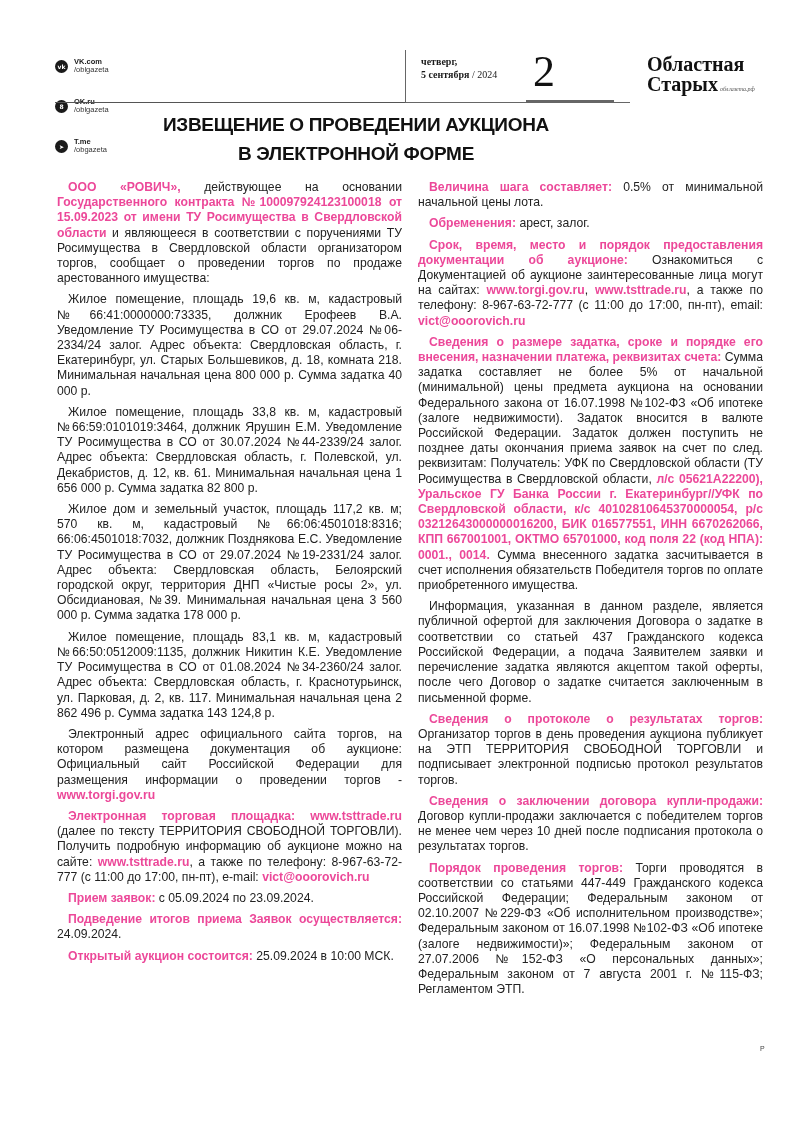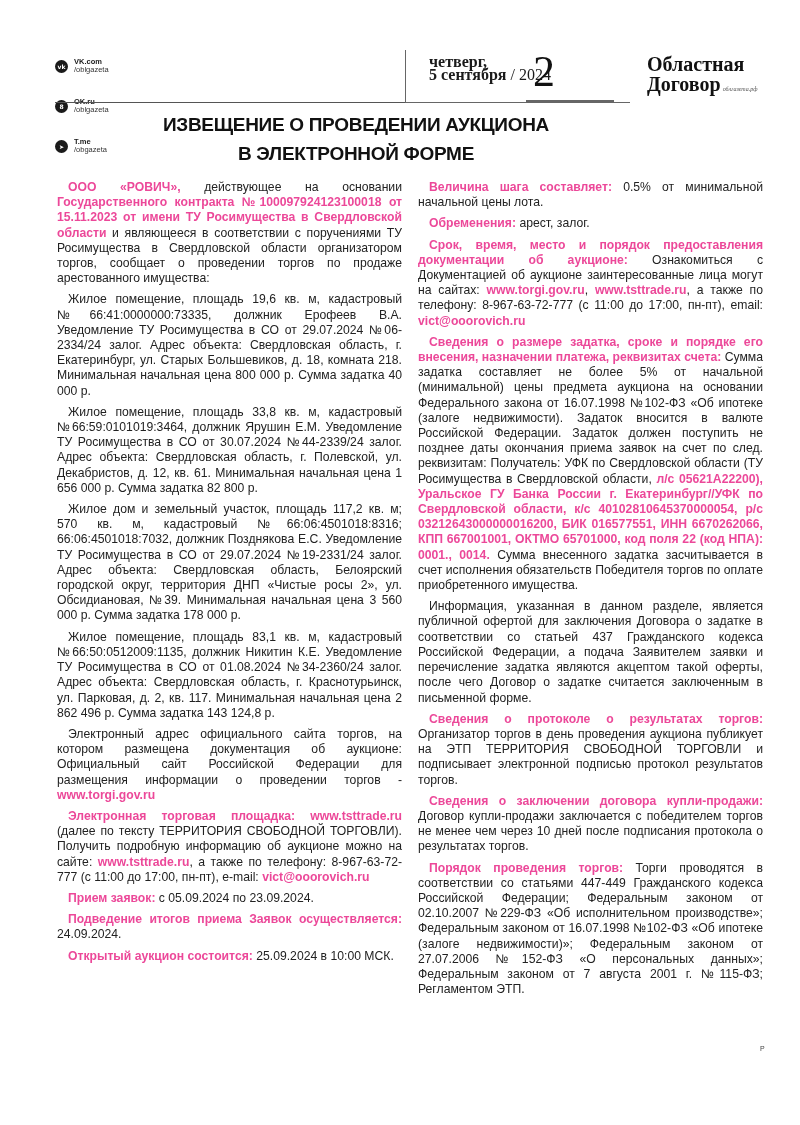--- a/index.html
+++ b/index.html
@@ -30,23 +30,23 @@
     }
     .social-text { font-size: 7.5px; line-height: 8px; color: #333; }
     .social-text b { display: block; font-weight: bold; color: #1a1a1a; }
     .rule-left {
       position: absolute; left: 0; top: 52px; width: 355px; height: 1px; background: #555;
     }
     .vsep {
       position: absolute; left: 350px; top: 0; width: 1px; height: 52px; background: #666;
     }
     .date-block {
-      position: absolute; left: 374px; top: 5px;
+      position: absolute; left: 366px; top: 5px;
       font-family: "Liberation Serif", "DejaVu Serif", serif;
-      font-weight: bold; font-size: 16px; line-height: 13px; color: #1a1a1a;
+      font-weight: bold; font-size: 10px; line-height: 13px; color: #1a1a1a;
     }
     .date-block .yr { font-weight: normal; }
     .page-num {
       position: absolute; left: 478px; top: 0;
       font-family: "Liberation Serif", "DejaVu Serif", serif;
       font-size: 44px; line-height: 44px; color: #111;
     }
     .rule-right {
       position: absolute; left: 350px; top: 52px; width: 225px; height: 1px; background: #666;
     }
@@ -116,31 +116,31 @@
   <div class="vsep"></div>
   <div class="date-block">
     <div>четверг,</div>
     <div><span>5 сентября</span> <span class="yr">/ 2024</span></div>
   </div>
   <div class="page-num">2</div>
   <div class="rule-right"></div>
   <div class="rule-thick"></div>
   <div class="brand">
     <div>Областная</div>
-    <div><span>Договор</span><span class="small">облгазета.рф</span></div>
+    <div><span>Старых</span><span class="small">облгазета.рф</span></div>
   </div>
 </header>
 
 <h1 class="title">
   <div>ИЗВЕЩЕНИЕ О ПРОВЕДЕНИИ АУКЦИОНА</div>
   <div>В ЭЛЕКТРОННОЙ ФОРМЕ</div>
 </h1>
 
 <div class="col col-left">
-  <p><b>ООО «РОВИЧ»,</b><span> действующее на основании </span><b>Государственного контракта №100097924123100018 от 15.11.2023 от имени ТУ Росимущества в Свердловской области</b><span> и являющееся в соответствии с поручениями ТУ Росимущества в Свердловской области организатором торгов, сообщает о проведении торгов по продаже арестованного имущества:</span></p>
+  <p><b>ООО «РОВИЧ»,</b><span> действующее на основании </span><b>Государственного контракта №100097924123100018 от 15.09.2023 от имени ТУ Росимущества в Свердловской области</b><span> и являющееся в соответствии с поручениями ТУ Росимущества в Свердловской области организатором торгов, сообщает о проведении торгов по продаже арестованного имущества:</span></p>
   <p>Жилое помещение, площадь 19,6 кв. м, кадастровый №66:41:0000000:73335, должник Ерофеев В.А. Уведомление ТУ Росимущества в СО от 29.07.2024 №06-2334/24 залог. Адрес объекта: Свердловская область, г. Екатеринбург, ул. Старых Большевиков, д. 18, комната 218. Минимальная начальная цена 800 000 р. Сумма задатка 40 000 р.</p>
   <p>Жилое помещение, площадь 33,8 кв. м, кадастровый №66:59:0101019:3464, должник Ярушин Е.М. Уведомление ТУ Росимущества в СО от 30.07.2024 №44-2339/24 залог. Адрес объекта: Свердловская область, г. Полевской, ул. Декабристов, д. 12, кв. 61. Минимальная начальная цена 1 656 000 р. Сумма задатка 82 800 р.</p>
   <p>Жилое дом и земельный участок, площадь 117,2 кв. м; 570 кв. м, кадастровый №66:06:4501018:8316; 66:06:4501018:7032, должник Позднякова Е.С. Уведомление ТУ Росимущества в СО от 29.07.2024 №19-2331/24 залог. Адрес объекта: Свердловская область, Белоярский городской округ, территория ДНП «Чистые росы 2», ул. Обсидиановая, №39. Минимальная начальная цена 3 560 000 р. Сумма задатка 178 000 р.</p>
   <p>Жилое помещение, площадь 83,1 кв. м, кадастровый №66:50:0512009:1135, должник Никитин К.Е. Уведомление ТУ Росимущества в СО от 01.08.2024 №34-2360/24 залог. Адрес объекта: Свердловская область, г. Краснотурьинск, ул. Парковая, д. 2, кв. 117. Минимальная начальная цена 2 862 496 р. Сумма задатка 143 124,8 р.</p>
   <p><span>Электронный адрес официального сайта торгов, на котором размещена документация об аукционе: Официальный сайт Российской Федерации для размещения информации о проведении торгов - </span><b>www.torgi.gov.ru</b></p>
   <p><b>Электронная торговая площадка: www.tsttrade.ru</b><span> (далее по тексту ТЕРРИТОРИЯ СВОБОДНОЙ ТОРГОВЛИ). Получить подробную информацию об аукционе можно на сайте: </span><b>www.tsttrade.ru</b><span>, а также по телефону: 8-967-63-72-777 (с 11:00 до 17:00, пн-пт), e-mail: </span><b>vict@ooorovich.ru</b></p>
   <p><b>Прием заявок:</b><span> с 05.09.2024 по 23.09.2024.</span></p>
   <p><b>Подведение итогов приема Заявок осуществляется:</b><span> 24.09.2024.</span></p>
   <p><b>Открытый аукцион состоится:</b><span> 25.09.2024 в 10:00 МСК.</span></p>
 </div>

